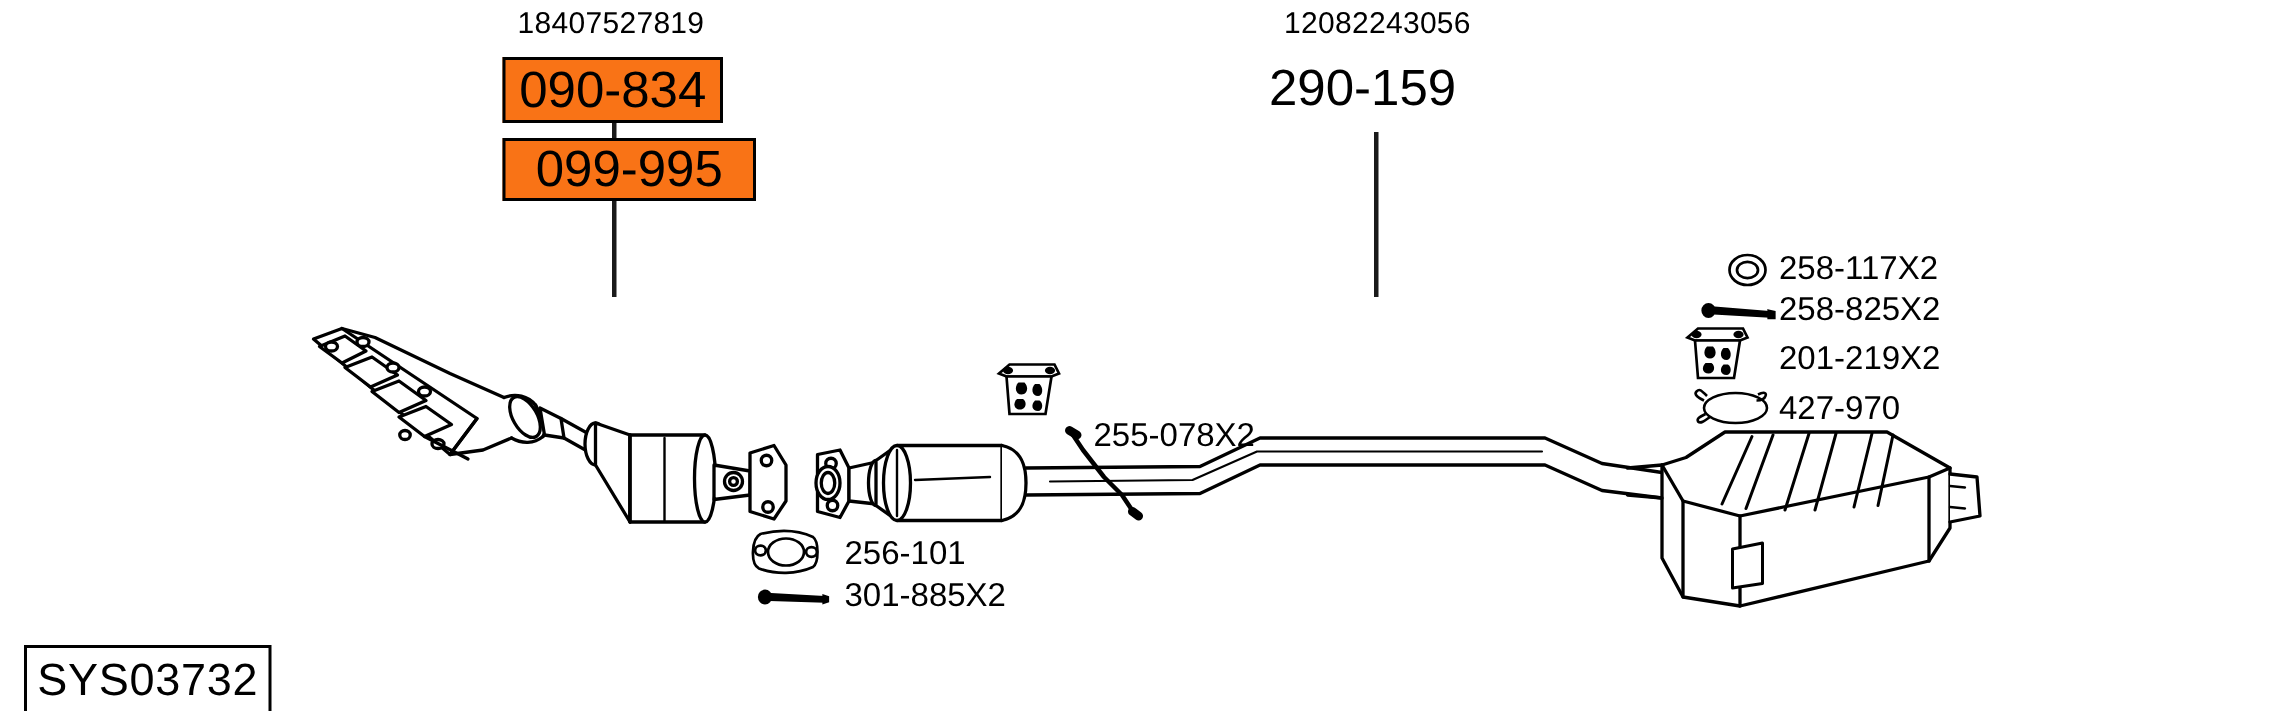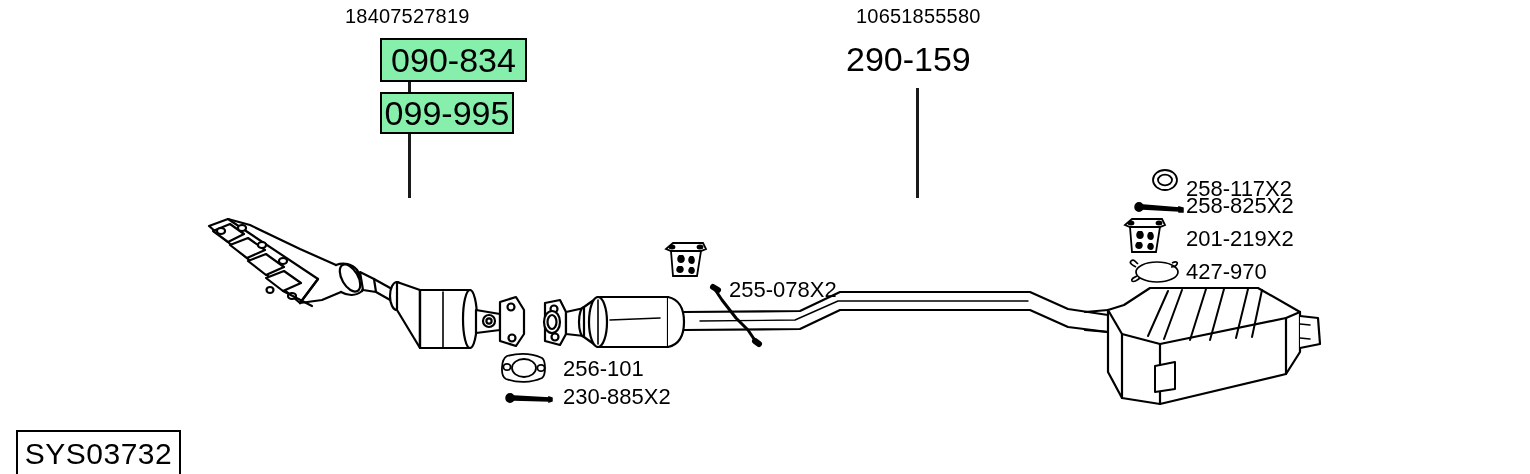--- a/index.html
+++ b/index.html
@@ -23,27 +23,26 @@
 
   
   .oe-number {
     font-size: 20px;
     letter-spacing: 0.2px;
     white-space: nowrap;
     color: #000;
   }
   .ref-box {
     border: 2px solid #000;
-    background: #86efac;
+    background: #f97316;
     box-sizing: border-box;
     display: flex;
     align-items: center;
     justify-content: center;
     white-space: nowrap;
-    margin-left: 45px;
   }
   .ref-box-text {
     font-size: 34px;
     font-weight: 400;
     line-height: 1;
     letter-spacing: 0px;
   }
   .ref-plain {
     font-size: 34px;
     line-height: 1;
@@ -89,27 +88,27 @@
 <div id="page">
 
   <div class="abs oe-number" style="left:345px; top:5px;">18407527819</div>
 
   <div class="abs ref-box" style="left:335px; top:38px; width:147px; height:44px;">
     <span class="ref-box-text">090-834</span>
   </div>
 
   <div class="abs leader-short" style="left:408px; top:82px; height:12px;"></div>
 
-  <div class="abs ref-box" style="left:335px; top:92px; width:134px; height:42px;">
+  <div class="abs ref-box" style="left:335px; top:92px; width:169px; height:42px;">
     <span class="ref-box-text">099-995</span>
   </div>
 
   <div class="abs leader" style="left:408px; top:134px; height:64px;"></div>
 
-  <div class="abs oe-number" style="left:856px; top:5px;">10651855580</div>
+  <div class="abs oe-number" style="left:856px; top:5px;">12082243056</div>
 
   <div class="abs ref-plain" style="left:846px; top:42px;">290-159</div>
 
   <div class="abs leader" style="left:916px; top:88px; height:110px;"></div>
 
   <svg class="abs" style="left:0; top:0;" width="1530" height="474" viewBox="0 0 1530 474">
     <g fill="none" stroke="#000" stroke-width="2.2" stroke-linejoin="round" stroke-linecap="round">
 
       <g>
         <path d="M209 226 L228 219 L318 279 L300 303 Z" fill="#fff"></path>
@@ -240,30 +239,30 @@
   <div class="abs part-label" style="left:563px; top:358px;">256-101</div>
 
   <svg class="abs" style="left:505px; top:390px;" width="48" height="16" viewBox="0 0 48 16">
     <g stroke="#000" stroke-width="1.5" fill="#000">
       <ellipse cx="5" cy="8" rx="4" ry="4.2"></ellipse>
       <path d="M9 6 L44 8 L44 11 L9 10 Z"></path>
       <path d="M44 7 L47 8 L47 11 L44 12 Z"></path>
     </g>
   </svg>
 
-  <div class="abs part-label" style="left:563px; top:386px;">230-885X2</div>
+  <div class="abs part-label" style="left:563px; top:386px;">301-885X2</div>
 
   <svg class="abs" style="left:1151px; top:168px;" width="28" height="24" viewBox="0 0 28 24">
     <g stroke="#000" stroke-width="1.8" fill="#fff">
       <ellipse cx="14" cy="12" rx="12" ry="10"></ellipse>
       <ellipse cx="14" cy="12" rx="7" ry="5.4"></ellipse>
     </g>
   </svg>
 
-  <div class="abs part-label" style="left:1186px; top:168px;margin-top:10px;">258-117X2</div>
+  <div class="abs part-label" style="left:1186px; top:168px;">258-117X2</div>
 
   <svg class="abs" style="left:1134px; top:200px;" width="50" height="16" viewBox="0 0 50 16">
     <g stroke="#000" stroke-width="1.5" fill="#000">
       <ellipse cx="5" cy="7" rx="4" ry="4.2"></ellipse>
       <path d="M9 5 L45 8 L45 11 L9 9 Z"></path>
       <path d="M45 7 L49 8 L49 12 L45 12 Z"></path>
     </g>
   </svg>
 
   <div class="abs part-label" style="left:1186px; top:195px;">258-825X2</div>

